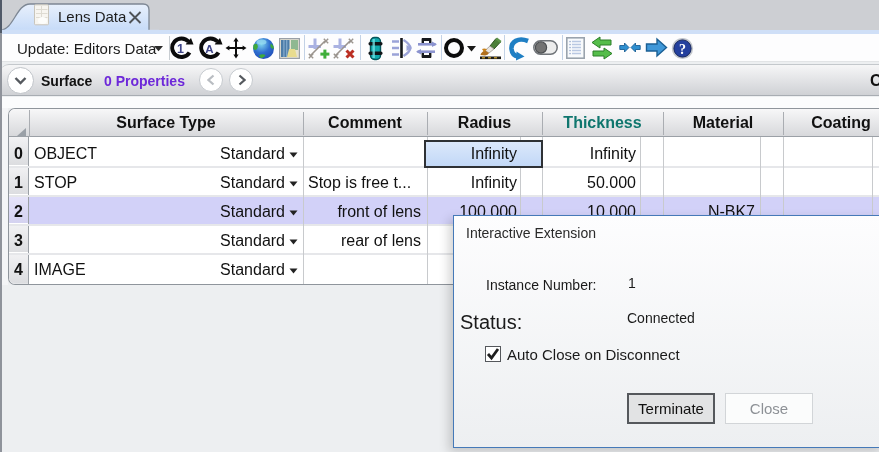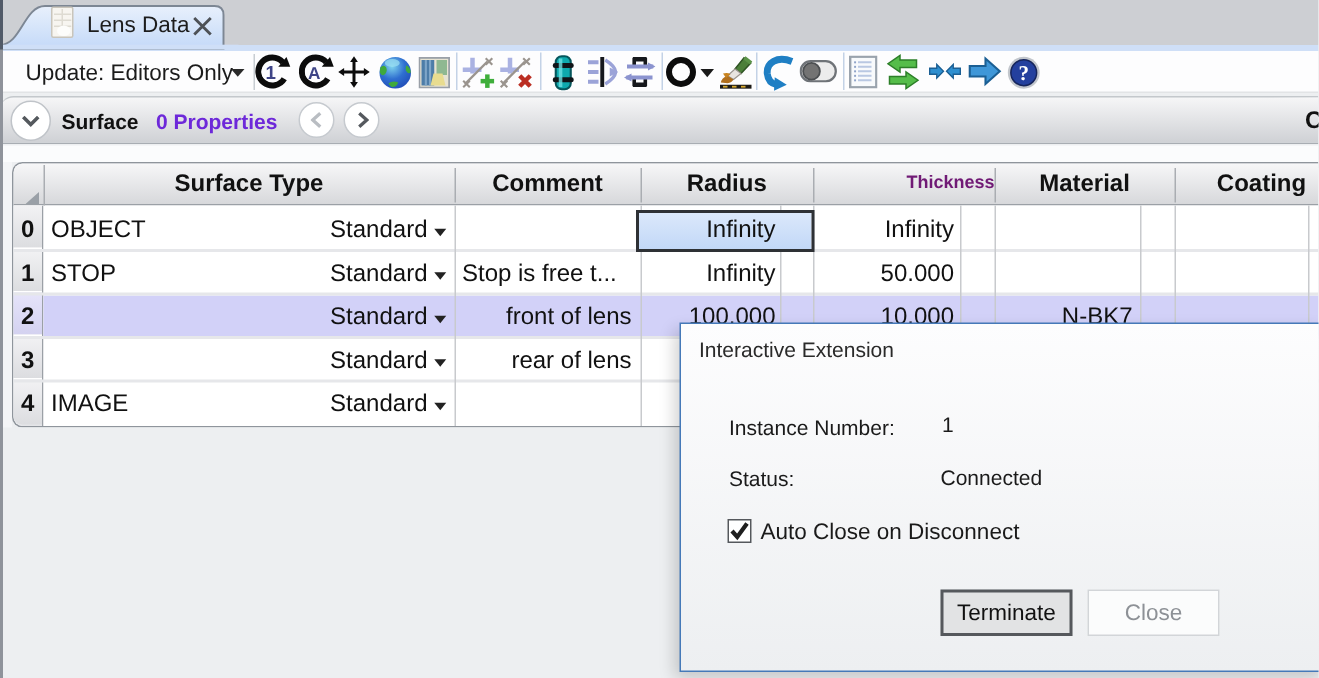--- a/index.html
+++ b/index.html
@@ -32,21 +32,21 @@
   </g>
   <ellipse cx="9.5" cy="16.5" rx="4.5" ry="3.5" fill="#fdfdfb"></ellipse>
 </svg>
 <div class="abs" style="left:58px; top:8px; font-size:15px; color:#1d1d1d;">Lens Data</div>
 
 <svg class="abs" style="left:128px; top:11px;" width="14" height="13" viewBox="0 0 14 13">
   <path d="M1.5 1 L12.5 12 M12.5 1 L1.5 12" stroke="#4e5257" stroke-width="1.9" fill="none"></path>
 </svg>
 
 <div class="abs" style="left:0; top:34px; width:879px; height:28px; background:#fdfdfe; border-bottom:1px solid #e2e4e6;"></div>
-<div class="abs" style="left:17px; top:40px; font-size:15px; color:#1b1b1b;">Update: Editors Only</div>
+<div class="abs" style="left:17px; top:40px; font-size:15px; color:#1b1b1b;">Update: Editors Data</div>
 <svg class="abs" style="left:153px; top:45px;" width="11" height="7" viewBox="0 0 11 7">
     <path d="M1 1 L5.5 6.2 L10 1 Z" fill="#2a2a2a"></path>
   </svg>
 <div class="abs" style="left:169px; top:36px; width:1px; height:24px; background:#c8cdd2;"></div>
 
 <div class="abs" style="left:304px; top:35px; width:1px; height:25px; background:#c3d2e6;"></div>
 <div class="abs" style="left:360px; top:35px; width:1px; height:25px; background:#c3d2e6;"></div>
 <div class="abs" style="left:441px; top:35px; width:1px; height:25px; background:#c3d2e6;"></div>
 <div class="abs" style="left:504px; top:35px; width:1px; height:25px; background:#c3d2e6;"></div>
 <div class="abs" style="left:562px; top:35px; width:1px; height:25px; background:#c3d2e6;"></div>
@@ -220,21 +220,21 @@
 <div class="abs" style="left:0; top:97px; width:879px; height:11px; background:#fbfcfd;"></div>
 <div class="abs" style="left:0; top:108px; width:8px; height:177px; background:#f4f5f7;"></div>
 
 <div id="table" class="abs" style="left:8px; top:108px; width:871px; height:177px; background:#fff; border:1px solid #8f959c; border-right:none; border-top-left-radius:7px; border-bottom-left-radius:7px;"></div>
 
 <div class="abs" style="left:9px; top:109px; width:870px; height:28px; background:linear-gradient(#f7f7f8,#d7d8db); border-bottom:1px solid #9ba0a6; border-top-left-radius:6px;"></div>
 
 <div class="abs" style="left:29px; top:114px; width:274px; text-align:center; font-size:16px; font-weight:bold; color:#111;">Surface Type</div>
 <div class="abs" style="left:303px; top:114px; width:124px; text-align:center; font-size:16px; font-weight:bold; color:#111;">Comment</div>
 <div class="abs" style="left:427px; top:114px; width:115px; text-align:center; font-size:16px; font-weight:bold; color:#111;">Radius</div>
-<div class="abs" style="left:542px; top:114px; width:121px; text-align:right; font-size:12px; font-weight:bold; color:#701a75;">Thickness</div>
+<div class="abs" style="left:542px; top:114px; width:121px; text-align:center; font-size:16px; font-weight:bold; color:#0f766e;">Thickness</div>
 <div class="abs" style="left:663px; top:114px; width:120px; text-align:center; font-size:16px; font-weight:bold; color:#111;">Material</div>
 <div class="abs" style="left:783px; top:114px; width:116px; text-align:center; font-size:16px; font-weight:bold; color:#111;">Coating</div>
 
 <svg class="abs" style="left:17px; top:128px;" width="9" height="8" viewBox="0 0 9 8">
     <path d="M0 8 L9 8 L9 0 Z" fill="#9aa0a7"></path>
   </svg>
 
 <div class="abs" style="left:9px; top:137px; width:20px; height:147px; background:#e4e5e8; border-right:1px solid #9ba0a6; border-bottom-left-radius:6px;"></div>
 <div class="abs" style="left:9px; top:137px; width:19px; height:29px; background:linear-gradient(#f2f2f4,#dcdde0); border-bottom:1px solid #fff;"></div>
 <div class="abs" style="left:9px; top:166px; width:19px; height:29px; background:linear-gradient(#f2f2f4,#dcdde0); border-bottom:1px solid #fff;"></div>
@@ -313,21 +313,21 @@
 <div class="abs" style="left:424px; top:140px; width:119px; height:28px; background:linear-gradient(#dbe8fb,#c2d8f7); border:2px solid #2e3135;"></div>
 <div class="abs" style="left:427px; top:145px; width:90px; text-align:right; font-size:16px; color:#111;">Infinity</div>
 
 <div class="abs" style="left:0; top:0; width:2px; height:452px; background:#8f939b;"></div>
 <div class="abs" style="left:0; top:0; width:2px; height:33px; background:#515a68;"></div>
 
 <div class="abs" style="left:453px; top:215px; width:432px; height:233px; background:linear-gradient(#fdfdfe,#edeff1); border:1px solid #4579b8; box-shadow:-4px 4px 10px rgba(0,0,0,0.18);"></div>
 <div class="abs" style="left:466px; top:225px; font-size:14px; color:#2a2a2a;">Interactive Extension</div>
 <div class="abs" style="left:486px; top:277px; font-size:14px; color:#1a1a1a;">Instance Number:</div>
 <div class="abs" style="left:628px; top:275px; font-size:14px; color:#1a1a1a;">1</div>
-<div class="abs" style="left:486px; top:311px; font-size:14px; color:#1a1a1a;">Status:</div>
+<div class="abs" style="left:460px; top:311px; font-size:20px; color:#1a1a1a;">Status:</div>
 <div class="abs" style="left:627px; top:310px; font-size:14px; color:#1a1a1a;">Connected</div>
 
 <div class="abs" style="left:485px; top:346px; width:16px; height:16px; background:#fff; border:1.5px solid #55585c;"></div>
 <svg class="abs" style="left:486px; top:347px;" width="14" height="14" viewBox="0 0 14 14">
     <path d="M2 7 L5.5 11 L12 2" stroke="#1f1f1f" stroke-width="2.8" fill="none"></path>
   </svg>
 <div class="abs" style="left:507px; top:346px; font-size:15px; color:#1a1a1a;">Auto Close on Disconnect</div>
 
 <div class="abs" style="left:627px; top:393px; width:88px; height:31px; background:#e2e3e4; border:2px solid #55585c;"></div>
 <div class="abs" style="left:627px; top:400px; width:88px; text-align:center; font-size:15px; color:#111;">Terminate</div>

